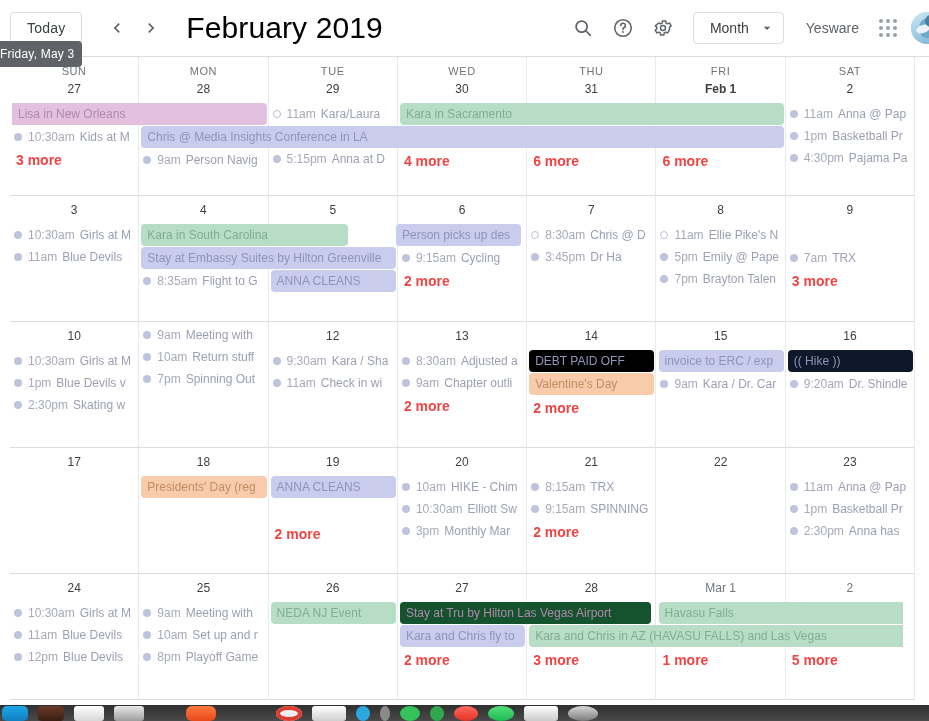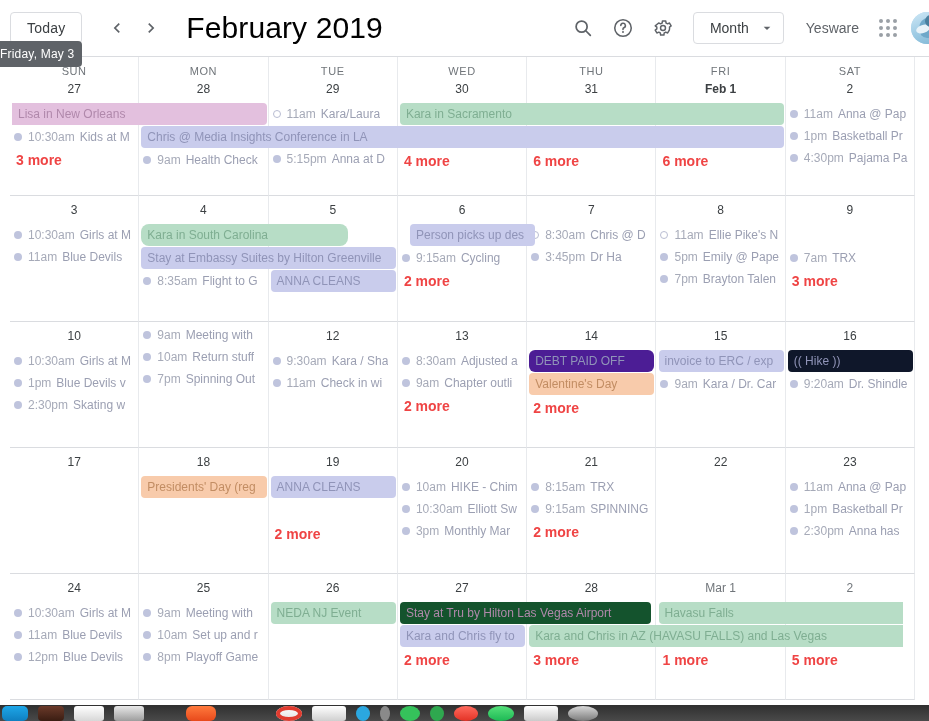--- a/index.html
+++ b/index.html
@@ -356,21 +356,21 @@
       </div>
       <div class="daycell">
         <div class="wd-label">MON</div>
         <div class="daynum">28</div>
         <div class="events">
           <div style="height: 23px;"></div>
           <div style="height: 23px;"></div>
           <div class="ev-timed">
             <span class="dot"></span>
             <span class="t">9am</span>
-            <span class="n">Health Check</span>
+            <span class="n">Person Navig</span>
           </div>
         </div>
       </div>
       <div class="daycell">
         <div class="wd-label">TUE</div>
         <div class="daynum">29</div>
         <div class="events">
           <div class="ev-timed">
             <span class="dot hollow"></span>
             <span class="t">11am</span>
@@ -524,24 +524,24 @@
         <div class="events">
           <div style="height: 23px;"></div>
           <div class="ev-timed">
             <span class="dot"></span>
             <span class="t">7am</span>
             <span class="n">TRX</span>
           </div>
           <div class="more-link">3 more</div>
         </div>
       </div>
-      <div class="banner" style="background: rgb(183, 221, 198); color: rgb(183, 221, 198); left: 131.3px; width: 207px; top: 28px; border-radius: 8px;"><span style="color: rgb(127, 174, 146);">Kara in South Carolina</span></div>
+      <div class="banner" style="background: rgb(183, 221, 198); color: rgb(183, 221, 198); left: 131.3px; width: 207px; top: 28px;"><span style="color: rgb(127, 174, 146);">Kara in South Carolina</span></div>
       <div class="banner" style="background: rgb(201, 204, 236); color: rgb(201, 204, 236); left: 131.3px; width: 254.6px; top: 51px;"><span style="color: rgb(144, 148, 184);">Stay at Embassy Suites by Hilton Greenville</span></div>
       <div class="banner" style="background: rgb(201, 204, 236); color: rgb(201, 204, 236); left: 260.6px; width: 125.3px; top: 74px;"><span style="color: rgb(144, 148, 184);">ANNA CLEANS</span></div>
-      <div class="banner" style="background: rgb(201, 204, 236); color: rgb(201, 204, 236); left: 400px; width: 125.3px; top: 28px;"><span style="color: rgb(144, 148, 184);">Person picks up des</span></div>
+      <div class="banner" style="background: rgb(201, 204, 236); color: rgb(201, 204, 236); left: 386px; width: 125.3px; top: 28px;"><span style="color: rgb(144, 148, 184);">Person picks up des</span></div>
     </div>
     <div class="week">
       <div class="daycell">
         <div class="daynum">10</div>
         <div class="events">
           <div class="ev-timed">
             <span class="dot"></span>
             <span class="t">10:30am</span>
             <span class="n">Girls at M</span>
           </div>
@@ -630,21 +630,21 @@
         <div class="daynum">16</div>
         <div class="events">
           <div style="height: 23px;"></div>
           <div class="ev-timed">
             <span class="dot"></span>
             <span class="t">9:20am</span>
             <span class="n">Dr. Shindle</span>
           </div>
         </div>
       </div>
-      <div class="banner" style="background: #4c1d95; color: rgb(201, 204, 236); left: 519.2px; width: 125.3px; top: 28px; border-radius: 6px;"><span style="color: rgb(144, 148, 184);">DEBT PAID OFF</span></div>
+      <div class="banner" style="background: #000000; color: rgb(201, 204, 236); left: 519.2px; width: 125.3px; top: 28px;"><span style="color: rgb(144, 148, 184);">DEBT PAID OFF</span></div>
       <div class="banner" style="background: rgb(248, 203, 171); color: rgb(248, 203, 171); left: 519.2px; width: 125.3px; top: 51px;"><span style="color: rgb(194, 141, 99);">Valentine's Day</span></div>
       <div class="banner" style="background: rgb(201, 204, 236); color: rgb(201, 204, 236); left: 648.5px; width: 125.3px; top: 28px;"><span style="color: rgb(144, 148, 184);">invoice to ERC / exp</span></div>
       <div class="banner" style="background: #0f172a; color: rgb(201, 204, 236); left: 777.8px; width: 125.3px; top: 28px;"><span style="color: rgb(144, 148, 184);">(( Hike ))</span></div>
     </div>
     <div class="week">
       <div class="daycell">
         <div class="daynum">17</div>
         <div class="events"></div>
       </div>
       <div class="daycell">

